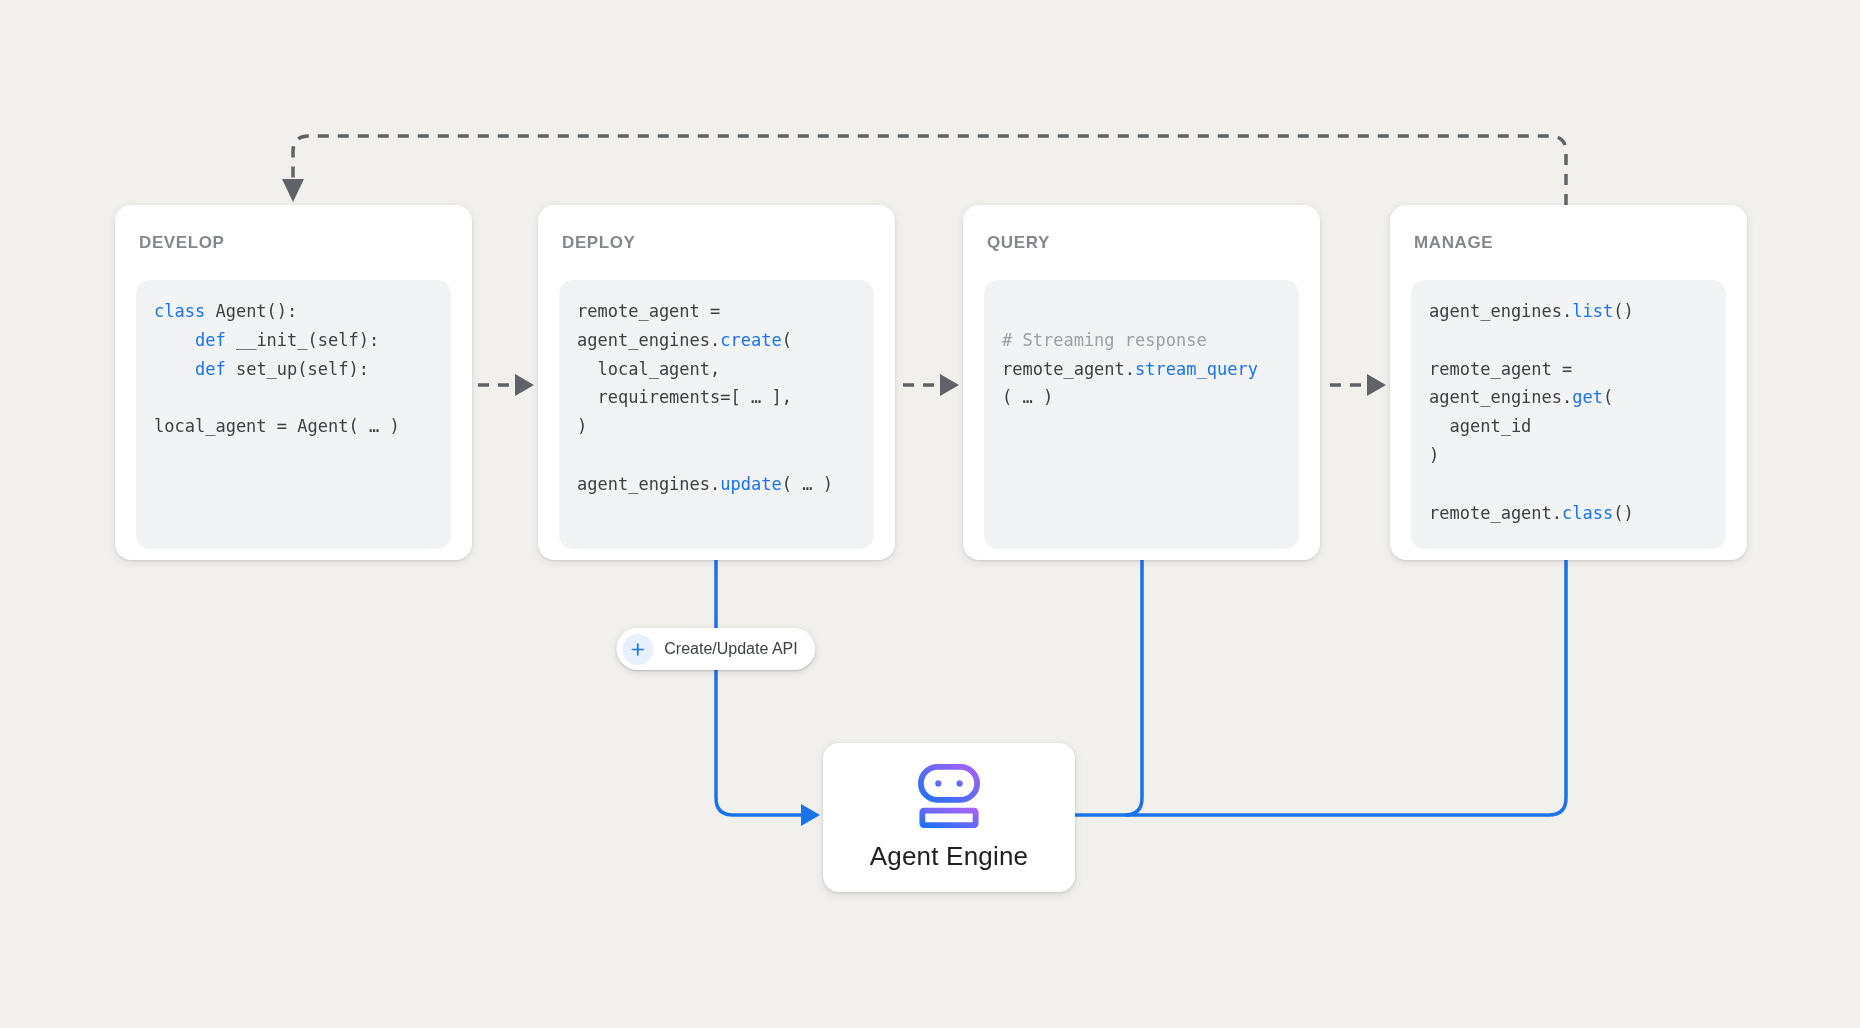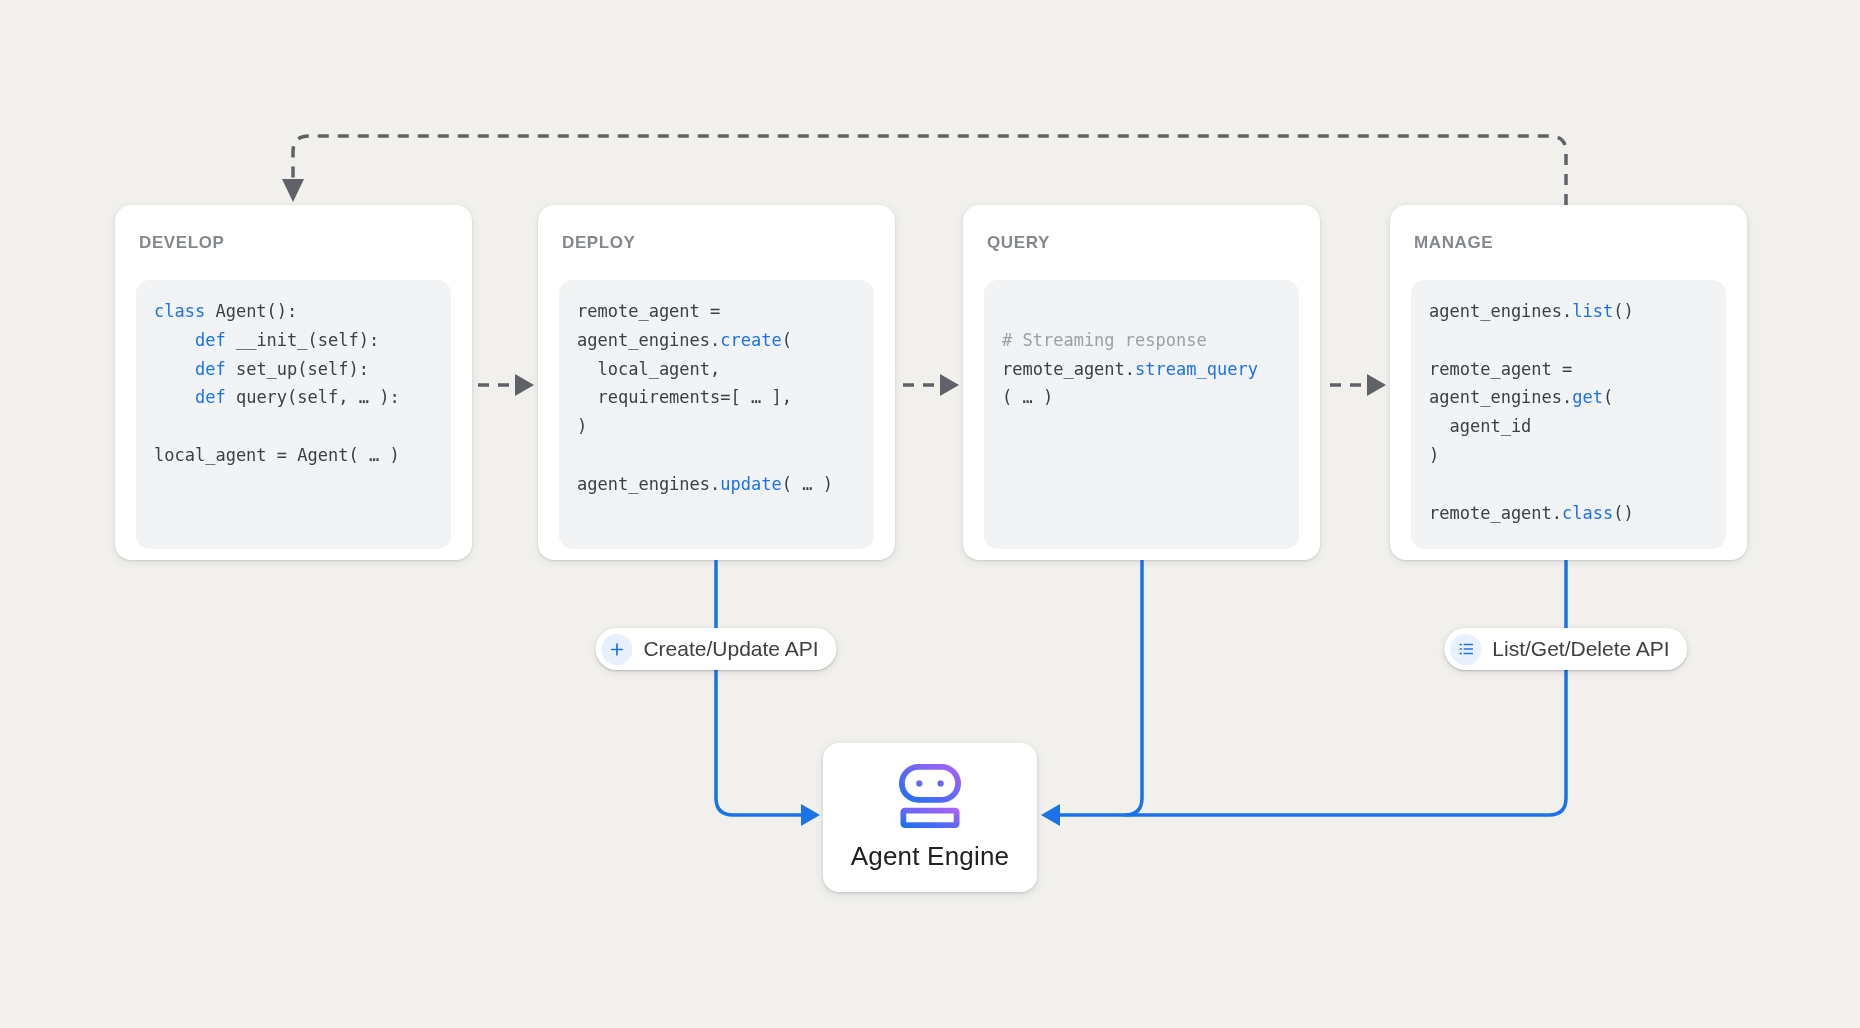--- a/index.html
+++ b/index.html
@@ -32,23 +32,23 @@
   .seg-k{color:var(--code-keyword);}
   .seg-c{color:var(--code-comment);}
 
   .pill{position:absolute; top:649px; transform:translate(-50%,-50%); height:42px;
         background:#fff; border-radius:21px; display:flex; align-items:center; gap:11px;
         padding:0 18px 0 6px; box-shadow:0 1px 2px rgba(0,0,0,.18),0 2px 8px rgba(0,0,0,.10);
         z-index:3; white-space:nowrap;}
   .pill-icon{width:31px; height:31px; border-radius:50%; background:var(--pill-icon-bg);
         display:flex; align-items:center; justify-content:center; flex:0 0 auto;}
   .pill-icon svg{stroke:var(--code-keyword);}
-  .pill-label{font-size:21px; color:var(--pill-text);}
+  .pill-label{font-size:16px; color:var(--pill-text);}
 
-  .engine{position:absolute; left:823px; top:743px; width:214px; height:149px; background:#fff;
+  .engine{position:absolute; left:823px; top:743px; width:252px; height:149px; background:#fff;
         border-radius:16px; box-shadow:0 1px 3px rgba(60,64,67,.18),0 3px 10px rgba(60,64,67,.10);
         display:flex; flex-direction:column; align-items:center; justify-content:center;
         gap:13px; z-index:2;}
   .engine-label{font-size:26px; font-weight:500; color:var(--engine-text); letter-spacing:.2px;}
   .grad-a{stop-color:var(--robot-gradient-start);}
   .grad-b{stop-color:var(--robot-gradient-end);}
 </style>
 </head>
 <body>
 
@@ -72,21 +72,20 @@
     <path class="blue-line" d="M1566 560 V798 Q1566 815 1549 815 H1060"></path>
     <polygon class="blue-head" points="1060,804 1060,826 1041,815"></polygon>
   </svg>
 
   <div class="card" style="left:115px">
     <div class="card-title">DEVELOP</div>
     <div class="code">
         <div class="code-line"><span class="seg-k">class</span><span class="seg-d"> Agent():</span></div>
         <div class="code-line"><span class="seg-d">    </span><span class="seg-k">def</span><span class="seg-d"> __init_(self):</span></div>
         <div class="code-line"><span class="seg-d">    </span><span class="seg-k">def</span><span class="seg-d"> set_up(self):</span></div>
-        <div class="code-line"><span class="seg-d">    </span><span class="seg-k">def</span><span class="seg-d"> query(self, … ):</span></div>
         <div class="code-line">&nbsp;</div>
         <div class="code-line"><span class="seg-d">local_agent = Agent( … )</span></div>
       </div>
   </div>
   <div class="card" style="left:538px">
     <div class="card-title">DEPLOY</div>
     <div class="code">
         <div class="code-line"><span class="seg-d">remote_agent =</span></div>
         <div class="code-line"><span class="seg-d">agent_engines.</span><span class="seg-k">create</span><span class="seg-d">(</span></div>
         <div class="code-line"><span class="seg-d">  local_agent,</span></div>
@@ -120,29 +119,20 @@
   </div>
 
   <div class="pill" style="left:716px">
     <span class="pill-icon">
       <svg width="17" height="17" viewBox="0 0 24 24" fill="none" stroke-width="2.4" stroke-linecap="round">
         <path d="M12 4.5 V19.5 M4.5 12 H19.5"></path>
       </svg>
     </span>
     <span class="pill-label">Create/Update API</span>
   </div>
-  <div class="pill" style="left:1566px">
-    <span class="pill-icon">
-      <svg width="18" height="18" viewBox="0 0 24 24" fill="none" stroke-width="2.3" stroke-linecap="round">
-        <path d="M4 6 H5.2 M4 12 H5.2 M4 18 H5.2"></path>
-        <path d="M9.5 6 H20 M9.5 12 H20 M9.5 18 H20"></path>
-      </svg>
-    </span>
-    <span class="pill-label">List/Get/Delete API</span>
-  </div>
 
   <div class="engine">
     <svg width="62" height="64" viewBox="0 0 64 66">
       <defs>
         <linearGradient id="robogr" x1="0" y1="1" x2="1" y2="0">
           <stop class="grad-a" offset="0"></stop>
           <stop class="grad-b" offset="1"></stop>
         </linearGradient>
       </defs>
       <rect x="3" y="3" width="58" height="34" rx="17" fill="none" stroke="url(#robogr)" stroke-width="6"></rect>

